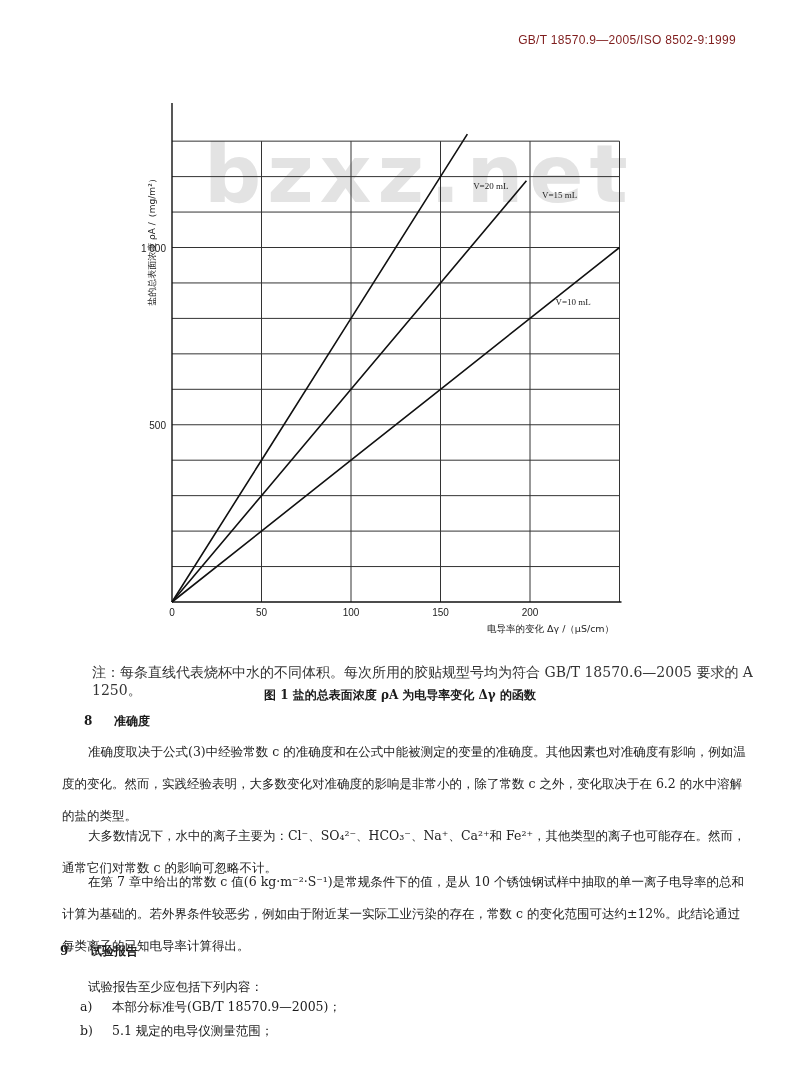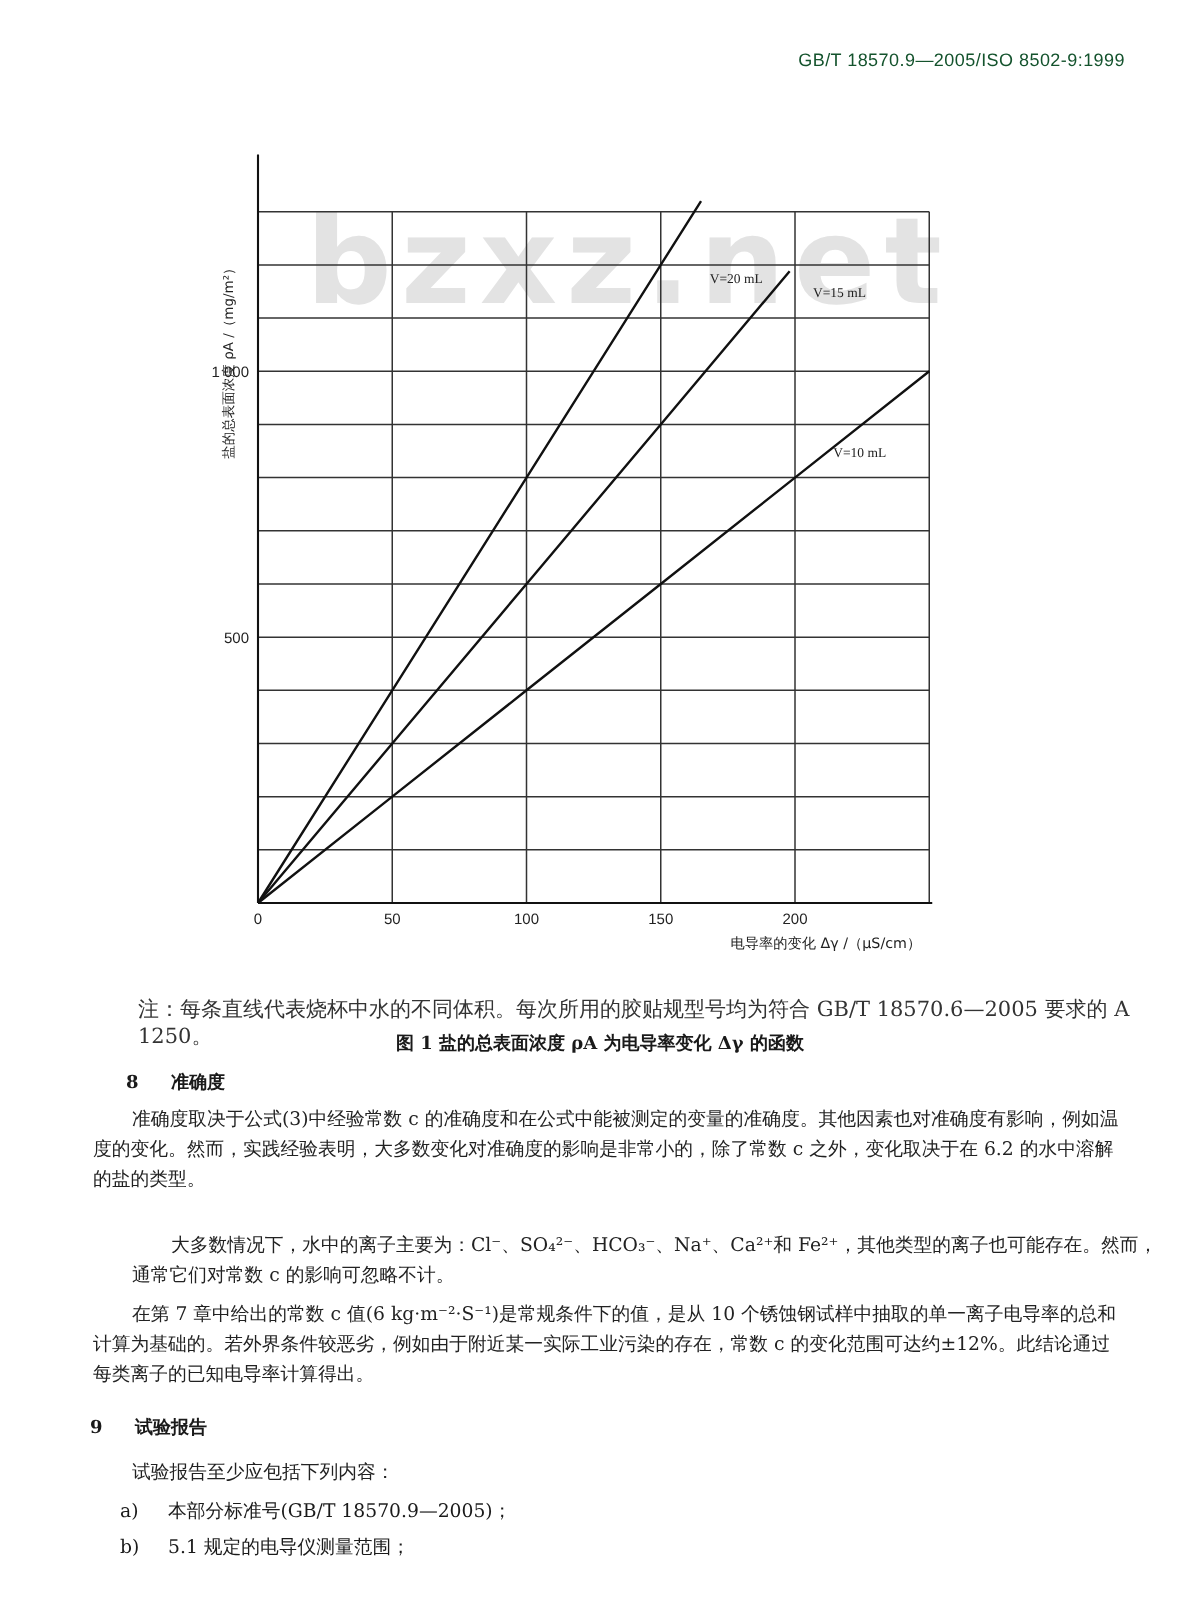--- a/index.html
+++ b/index.html
@@ -1,27 +1,27 @@
 <!DOCTYPE html>
 <html><head>
 <meta charset="utf-8">
 <style>
   html, body { margin:0; padding:0; background:#ffffff; }
   body { width:800px; height:1078px; position:relative; overflow:hidden;
          font-family:"DejaVu Serif", serif; color:#1a1a1a; }
-  .header { position:absolute; top:33px; right:50px; font-family:"Liberation Sans", sans-serif;
-            font-size:12px; letter-spacing:0.3px; color:#14532d;text-align:right; }
+  .header { position:absolute; top:33px; right:64px; font-family:"Liberation Sans", sans-serif;
+            font-size:12px; letter-spacing:0.3px; color:#7f1d1d;text-align:right; }
   .watermark { position:absolute; left:204px; top:128px; font-family:"DejaVu Sans", sans-serif;
                font-weight:bold; font-size:80px; color:#e3e3e3; letter-spacing:6px; z-index:0; }
   svg.chart { position:absolute; left:0; top:0; z-index:1; }
   .note { position:absolute; left:92px; top:664px; font-size:14px; color:#333; }
   .caption { position:absolute; left:0; width:800px; top:687px; text-align:center; font-size:12px; font-weight:bold; }
   .sec { position:absolute; font-size:12px; font-weight:bold; }
   .sec .num { display:inline-block; width:30px; }
-  .para { position:absolute; left:62px; width:690px; font-size:12.5px; line-height:20px; text-indent:26px; color:#222; }
+  .para { position:absolute; left:62px; width:690px; font-size:12.5px; line-height:32px; text-indent:26px; color:#222; }
   .item { position:absolute; left:80px; font-size:12.5px; }
   .item .lbl { display:inline-block; width:32px; }
 </style>
 </head>
 <body>
 
 <div class="header">GB/T 18570.9—2005/ISO 8502-9:1999</div>
 
 <div class="watermark">bzxz.net</div>
 
@@ -73,21 +73,21 @@
   <text id="xlabel" x="487" y="632" font-family="DejaVu Sans, sans-serif" font-size="9.5" fill="#222">电导率的变化 Δγ /（μS/cm）</text>
 </svg>
 
 <div class="note">注：每条直线代表烧杯中水的不同体积。每次所用的胶贴规型号均为符合 GB/T 18570.6—2005 要求的 A 1250。</div>
 <div class="caption">图 1   盐的总表面浓度 ρA 为电导率变化 Δγ 的函数</div>
 
 <div class="sec" style="left:60px; top:713px;margin-left:24px;">
   <span class="num">8</span><span>准确度</span>
 </div>
 <div class="para" style="top:736px;">准确度取决于公式(3)中经验常数 c 的准确度和在公式中能被测定的变量的准确度。其他因素也对准确度有影响，例如温度的变化。然而，实践经验表明，大多数变化对准确度的影响是非常小的，除了常数 c 之外，变化取决于在 6.2 的水中溶解的盐的类型。</div>
-<div class="para" style="top:820px;margin-left:26px;">大多数情况下，水中的离子主要为：Cl⁻、SO₄²⁻、HCO₃⁻、Na⁺、Ca²⁺和 Fe²⁺，其他类型的离子也可能存在。然而，通常它们对常数 c 的影响可忽略不计。</div>
+<div class="para" style="top:820px;">大多数情况下，水中的离子主要为：Cl⁻、SO₄²⁻、HCO₃⁻、Na⁺、Ca²⁺和 Fe²⁺，其他类型的离子也可能存在。然而，通常它们对常数 c 的影响可忽略不计。</div>
 <div class="para" style="top:866px;">在第 7 章中给出的常数 c 值(6 kg·m⁻²·S⁻¹)是常规条件下的值，是从 10 个锈蚀钢试样中抽取的单一离子电导率的总和计算为基础的。若外界条件较恶劣，例如由于附近某一实际工业污染的存在，常数 c 的变化范围可达约±12%。此结论通过每类离子的已知电导率计算得出。</div>
 
 <div class="sec" style="left:60px; top:943px;">
   <span class="num">9</span><span>试验报告</span>
 </div>
 <div class="para" style="top:971px;">试验报告至少应包括下列内容：</div>
 <div class="item" style="top:999px;">
   <span class="lbl">a)</span><span>本部分标准号(GB/T 18570.9—2005)；</span>
 </div>
 <div class="item" style="top:1023px;">

